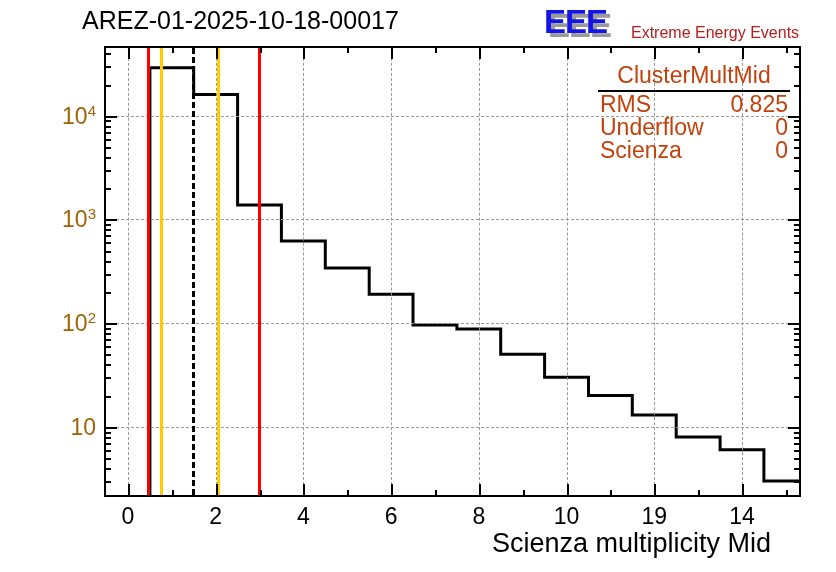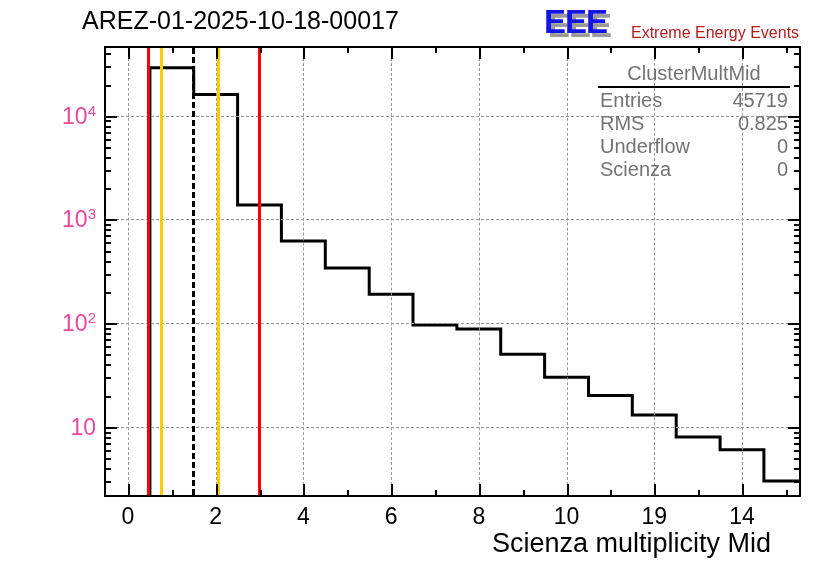--- a/index.html
+++ b/index.html
@@ -33,26 +33,26 @@
   .xmin{width:2px;height:7px;bottom:0;}
   .xmajT{width:2px;height:13px;top:0;}
   .xminT{width:2px;height:7px;top:0;}
   .ymaj{height:2px;width:13px;left:0;}
   .ymin{height:2px;width:7px;left:0;}
   .ymajR{height:2px;width:13px;right:0;}
   .yminR{height:2px;width:7px;right:0;}
 
   
   .xlab{position:absolute;font-size:23px;color:#000;text-align:center;transform:translateX(-50%);}
-  .ylab{position:absolute;font-size:23px;color:#ec4899;text-align:center;transform:translateY(-50%);white-space:nowrap;}
+  .ylab{position:absolute;font-size:23px;color:#a16207;text-align:center;transform:translateY(-50%);white-space:nowrap;}
   .ylab sup{font-size:15px;vertical-align:super;}
   #xaxis-title{right:30px;top:528px;font-size:27px;color:#000;white-space:nowrap;}
 
   
-  #stats-box{left:598px;top:62px;width:192px;font-size:20px;color:#737373;background:transparent;}
+  #stats-box{left:598px;top:62px;width:192px;font-size:23px;color:#c2410c;background:transparent;}
   #stats-name{text-align:center;border-bottom:2px solid #000;padding-bottom:1px;margin-bottom:1px;}
   .stat-row{display:flex;justify-content:space-between;line-height:23px;padding:0 2px;}
   .stat-row .k{text-align:left;}
   .stat-row .v{text-align:right;}
 
   
   .vline{position:absolute;top:0;height:447px;width:3px;}
 
   svg{display:block;}
 </style>
@@ -224,24 +224,20 @@
       <div class="ylab" style="right: 740px; top: 219.427px;">10<sup>3</sup></div>
       <div class="ylab" style="right: 740px; top: 115.734px;">10<sup>4</sup></div>
     </div>
 
   <div class="abs" id="xaxis-title">Scienza multiplicity Mid</div>
 
   <div class="abs" id="stats-box">
     <div id="stats-name">ClusterMultMid</div>
     <div id="stats-rows">
         <div class="stat-row">
-          <span class="k">Entries</span>
-          <span class="v">45719</span>
-        </div>
-        <div class="stat-row">
           <span class="k">RMS</span>
           <span class="v">0.825</span>
         </div>
         <div class="stat-row">
           <span class="k">Underflow</span>
           <span class="v">0</span>
         </div>
         <div class="stat-row">
           <span class="k">Scienza</span>
           <span class="v">0</span>

